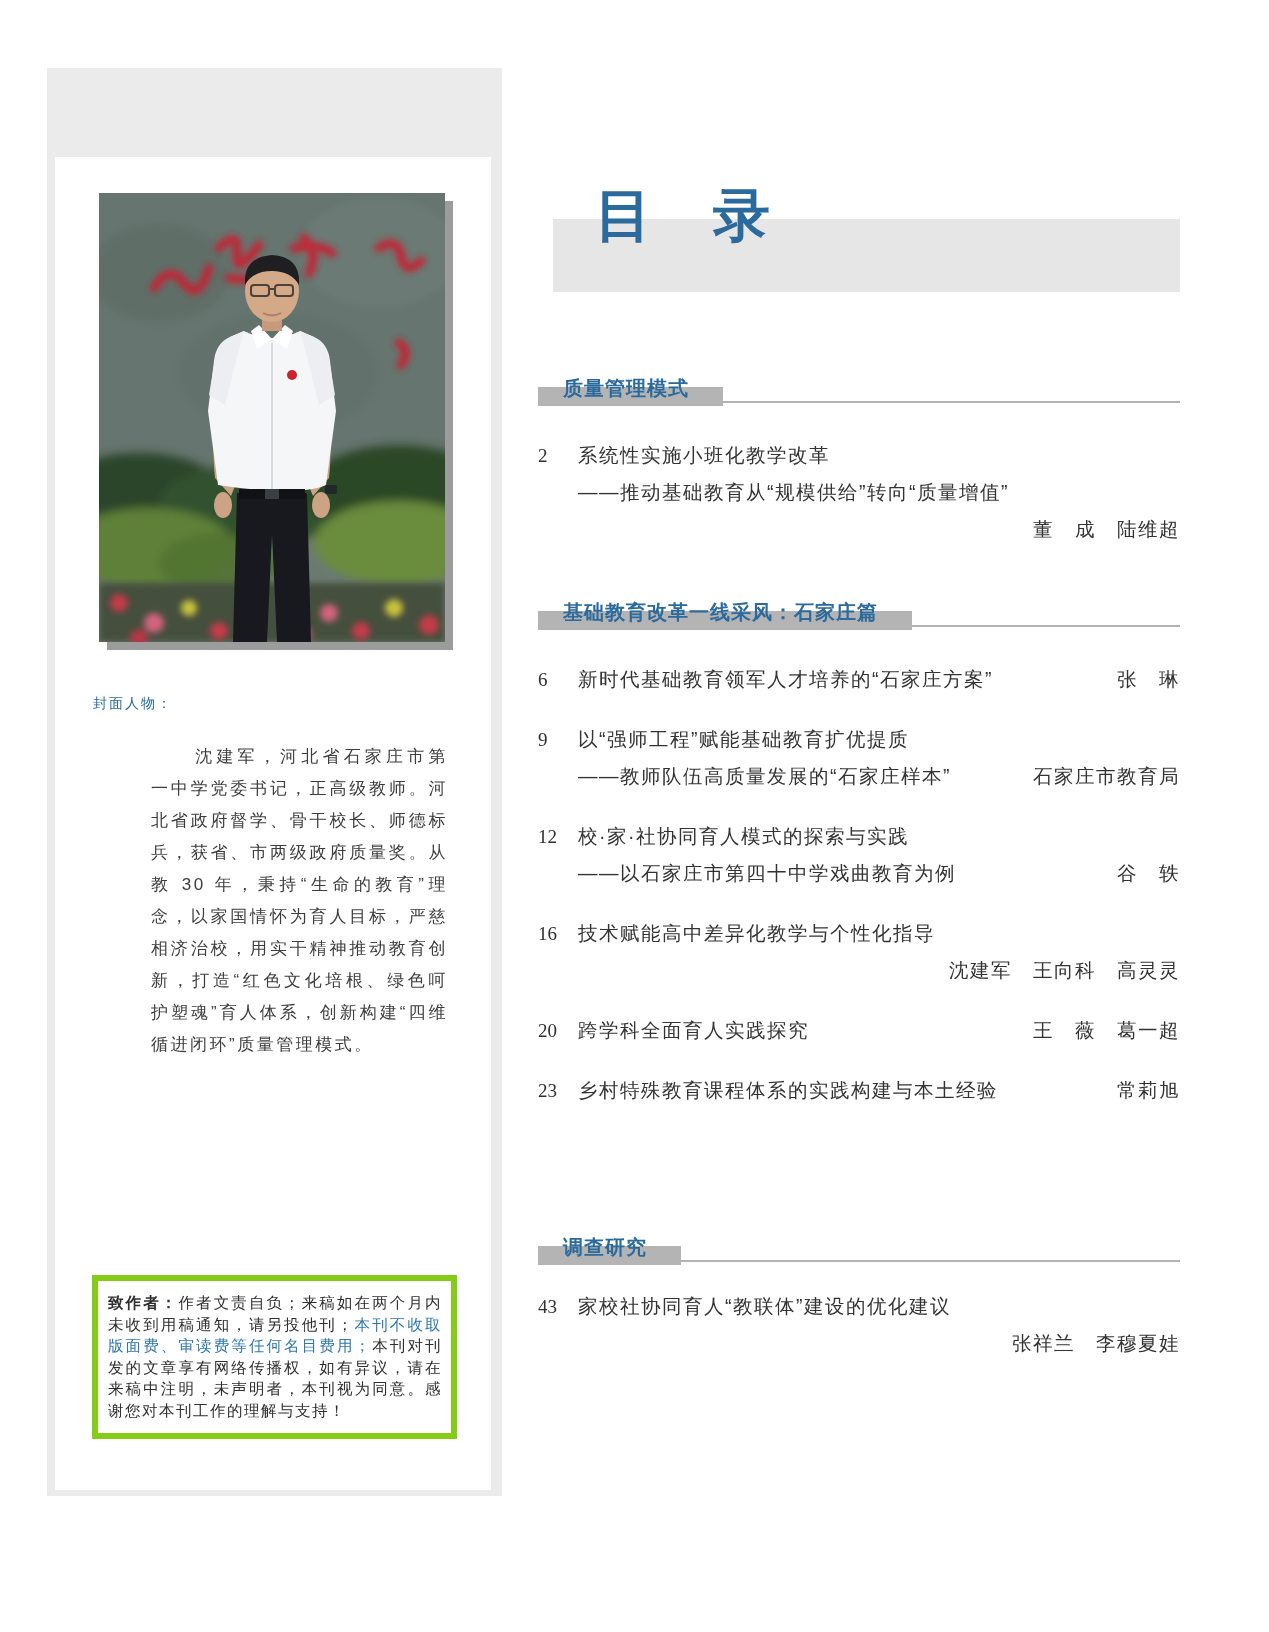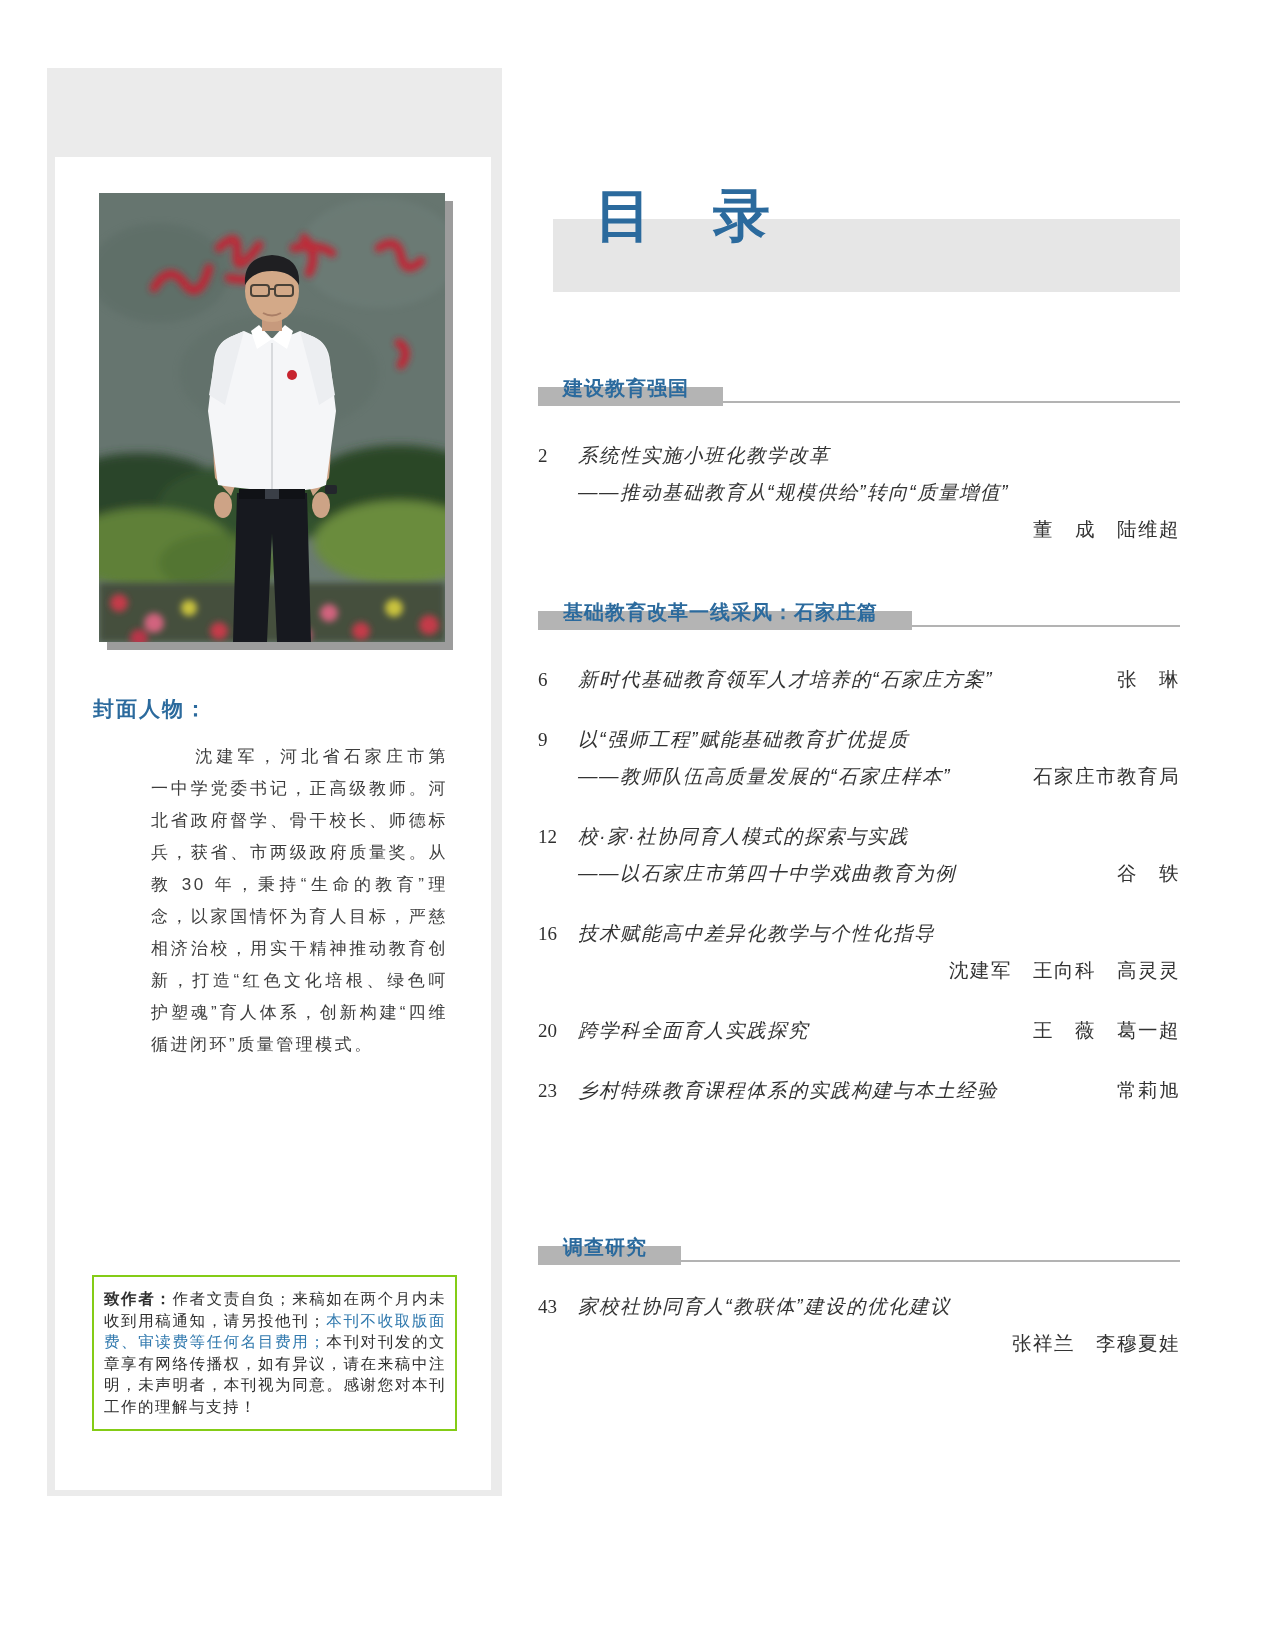--- a/index.html
+++ b/index.html
@@ -9,30 +9,30 @@
   }
   
   .sidebar{position:absolute;left:47px;top:68px;width:455px;height:1428px;background:#ebebeb;}
   .panel{position:absolute;left:8px;top:89px;width:436px;height:1333px;background:#fff;}
   .photo{
     position:absolute;left:44px;top:36px;width:346px;height:449px;
     box-shadow:8px 8px 0 #9c9c9c;overflow:hidden;background:#6a7a72;
   }
   .cover-label{
     position:absolute;left:38px;top:538px;
-    color:#2b6a9d;font-size:21px;font-weight:bold;letter-spacing:2px;
+    color:#2b6a9d;font-size:14px;font-weight:normal;letter-spacing:2px;
   }
   .bio{
     position:absolute;left:80px;top:568px;width:297px;margin:16px;
     font-size:17px;line-height:32px;letter-spacing:2.5px;color:#3d3d3d;
     text-align:justify;text-indent:2.6em;
   }
   .notice{
     position:absolute;left:37px;top:1118px;width:365px;box-sizing:border-box;
-    border:2px solid #84cc16;background:#fff;padding:11px 9px 12px 10px;
+    border:6px solid #84cc16;background:#fff;padding:11px 9px 12px 10px;
   }
   .notice p{margin:0;font-size:15.5px;line-height:21.5px;letter-spacing:1.5px;text-align:justify;color:#2f2f2f;}
   .notice b{font-weight:bold;}
   .notice .hl{color:#2f78ad;}
   
   .main{position:absolute;left:538px;top:185px;width:642px;}
   .title-wrap{position:relative;height:107px;}
   .title-band{position:absolute;left:15px;right:0;top:34px;height:73px;background:#e6e6e6;}
   .page-title{
     position:absolute;left:57px;top:0;z-index:1;
@@ -46,21 +46,21 @@
   .sec-label{
     position:absolute;left:0;bottom:0;z-index:1;
     padding:0 34px 1px 25px;line-height:33px;
     font-size:20px;font-weight:bold;color:#2b6a9d;letter-spacing:1px;
     background:linear-gradient(#b4b4b4,#b4b4b4) left bottom / 100% 19px no-repeat;
   }
   .article{margin-top:23px;}
   .article.first{margin-top:31px;}
   .aline{display:flex;align-items:baseline;line-height:37px;font-size:19.5px;color:#333;}
   .pg{flex:none;width:40px;font-family:"Liberation Serif",serif;font-size:19px;color:#2f2f2f;letter-spacing:0;}
-  .t{letter-spacing:1.5px;font-style:italic;}
+  .t{letter-spacing:1.5px;}
   .au{margin-left:auto;white-space:nowrap;letter-spacing:1.5px;padding-left:20px;}
   .sub{padding-left:40px;}
   .au-only{justify-content:center;}
 </style>
 </head>
 <body>
 
 <div class="sidebar">
   <div class="panel">
 
@@ -165,21 +165,21 @@
 </div>
 
 <div class="main">
   <div class="title-wrap">
     <div class="title-band"></div>
     <div class="page-title">目　录</div>
   </div>
   <div>
       <div class="sec-row s0">
         <div class="sec-rule"></div>
-        <span class="sec-label">建设教育强国</span>
+        <span class="sec-label">质量管理模式</span>
       </div>
       <div class="article first">
         <div class="aline">
           <span class="pg">2</span>
           <span class="t">系统性实施小班化教学改革</span>
         </div>
         <div class="aline sub">
           <span class="t">——推动基础教育从“规模供给”转向“质量增值”</span>
         </div>
         <div class="aline au-only">

